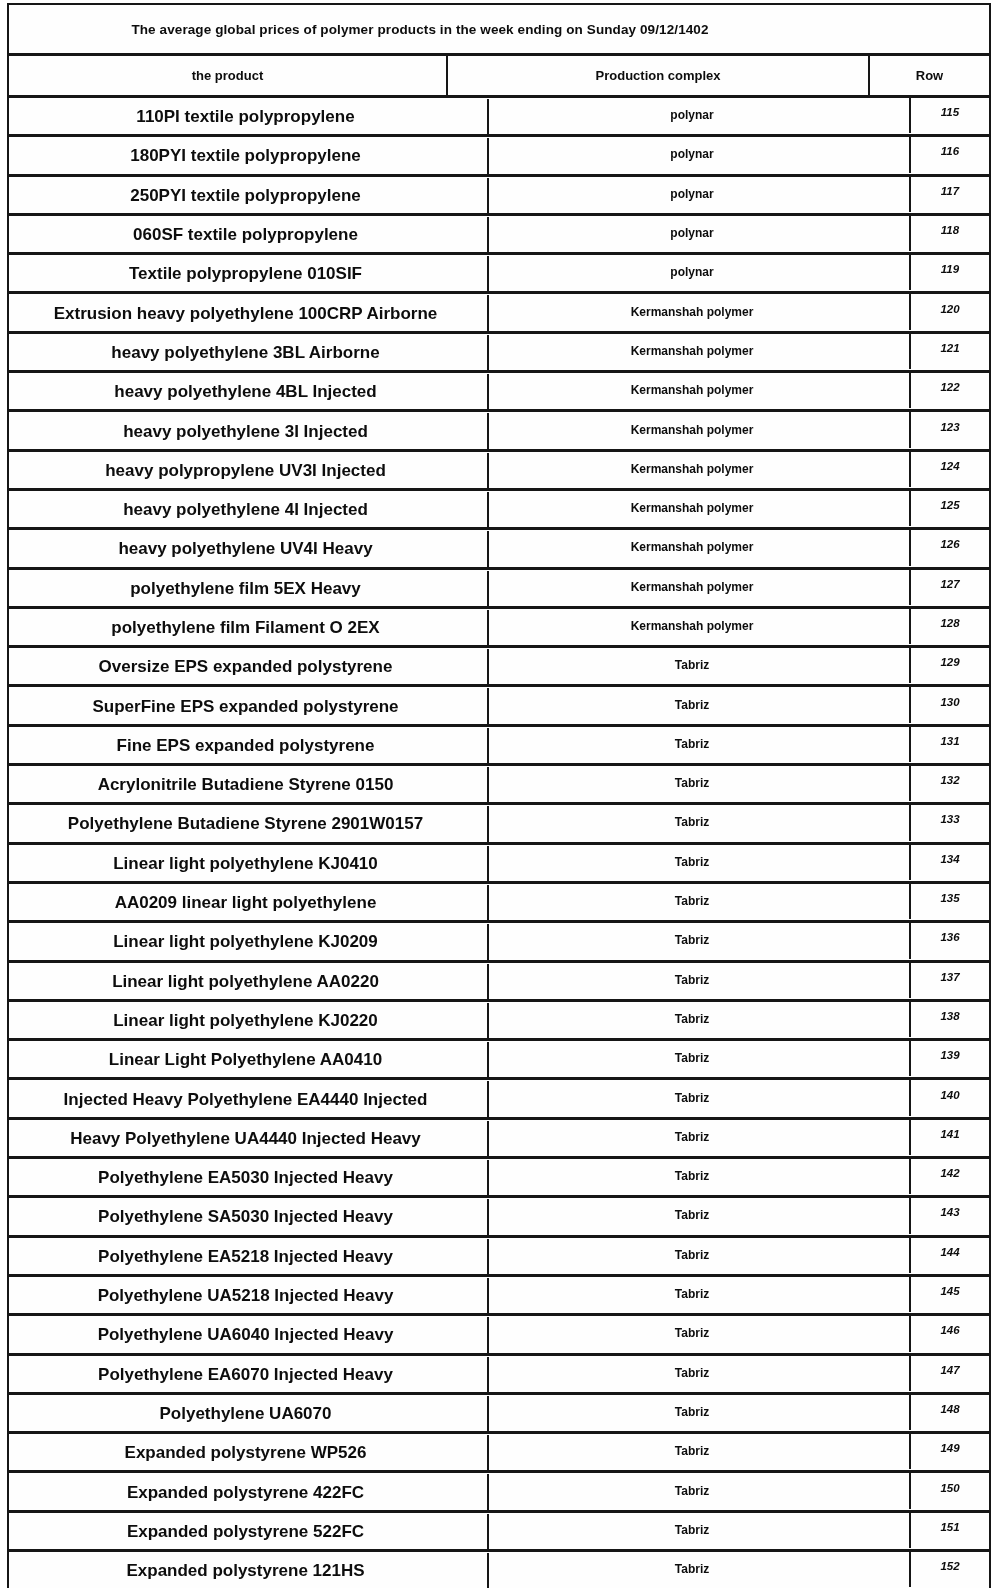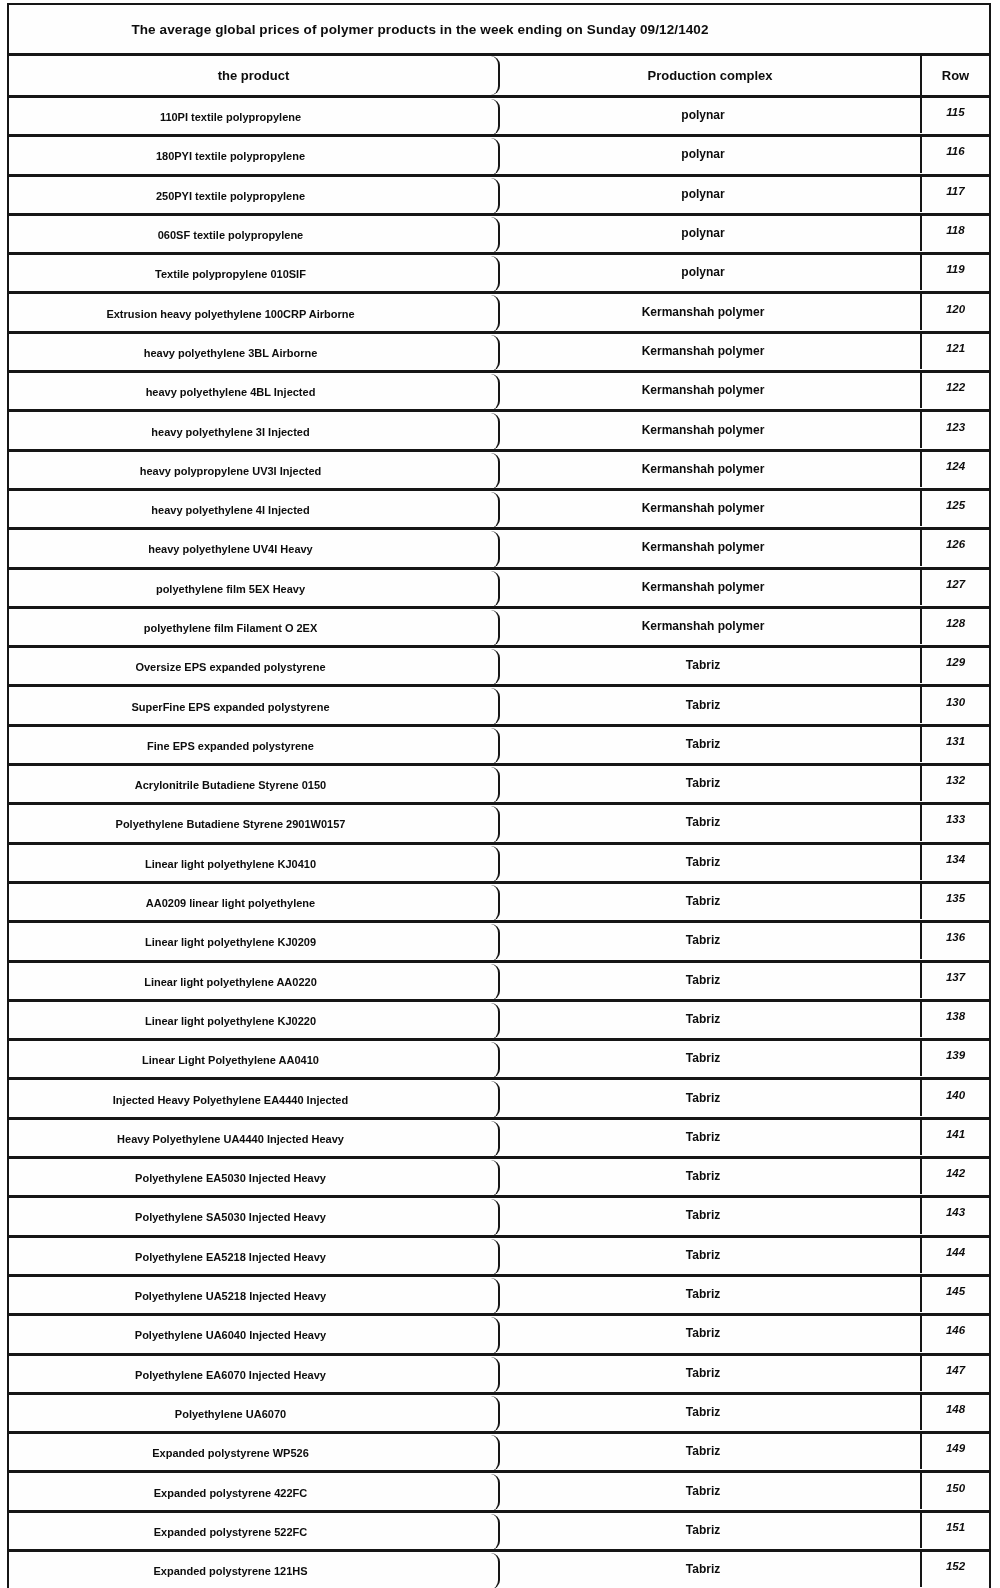--- a/index.html
+++ b/index.html
@@ -44,44 +44,44 @@
   }
   .cell {
     box-sizing: border-box;
     display: flex;
     align-items: center;
     justify-content: center;
     text-align: center;
     overflow: hidden;
   }
   .c-product {
-    width: 491px;
+    width: 439px;
     border-right: 2px solid #161616;
-    border-radius: 9px;
   }
   .c-complex {
     width: 422px;
     border-right: 2px solid #161616;
   }
   .c-row {
     flex: 1;
   }
   .header-row .cell { font-size: 13px; }
   .row {
     box-sizing: border-box;
     height: 39.3px;
     border-bottom: 3px solid #161616;
     display: flex;
     background: #fefefe;
   }
   .row .c-product {
-    font-size: 11px;
+    font-size: 17px;
     padding-right: 46px;
     position: relative;
     top: 1px;
+    margin-left: 41px;
   }
   .row .c-complex {
     font-size: 12px;
     padding-right: 14px;
     position: relative;
     top: -1px;
   }
   .row .c-row {
     font-size: 11.5px;
     position: relative;

